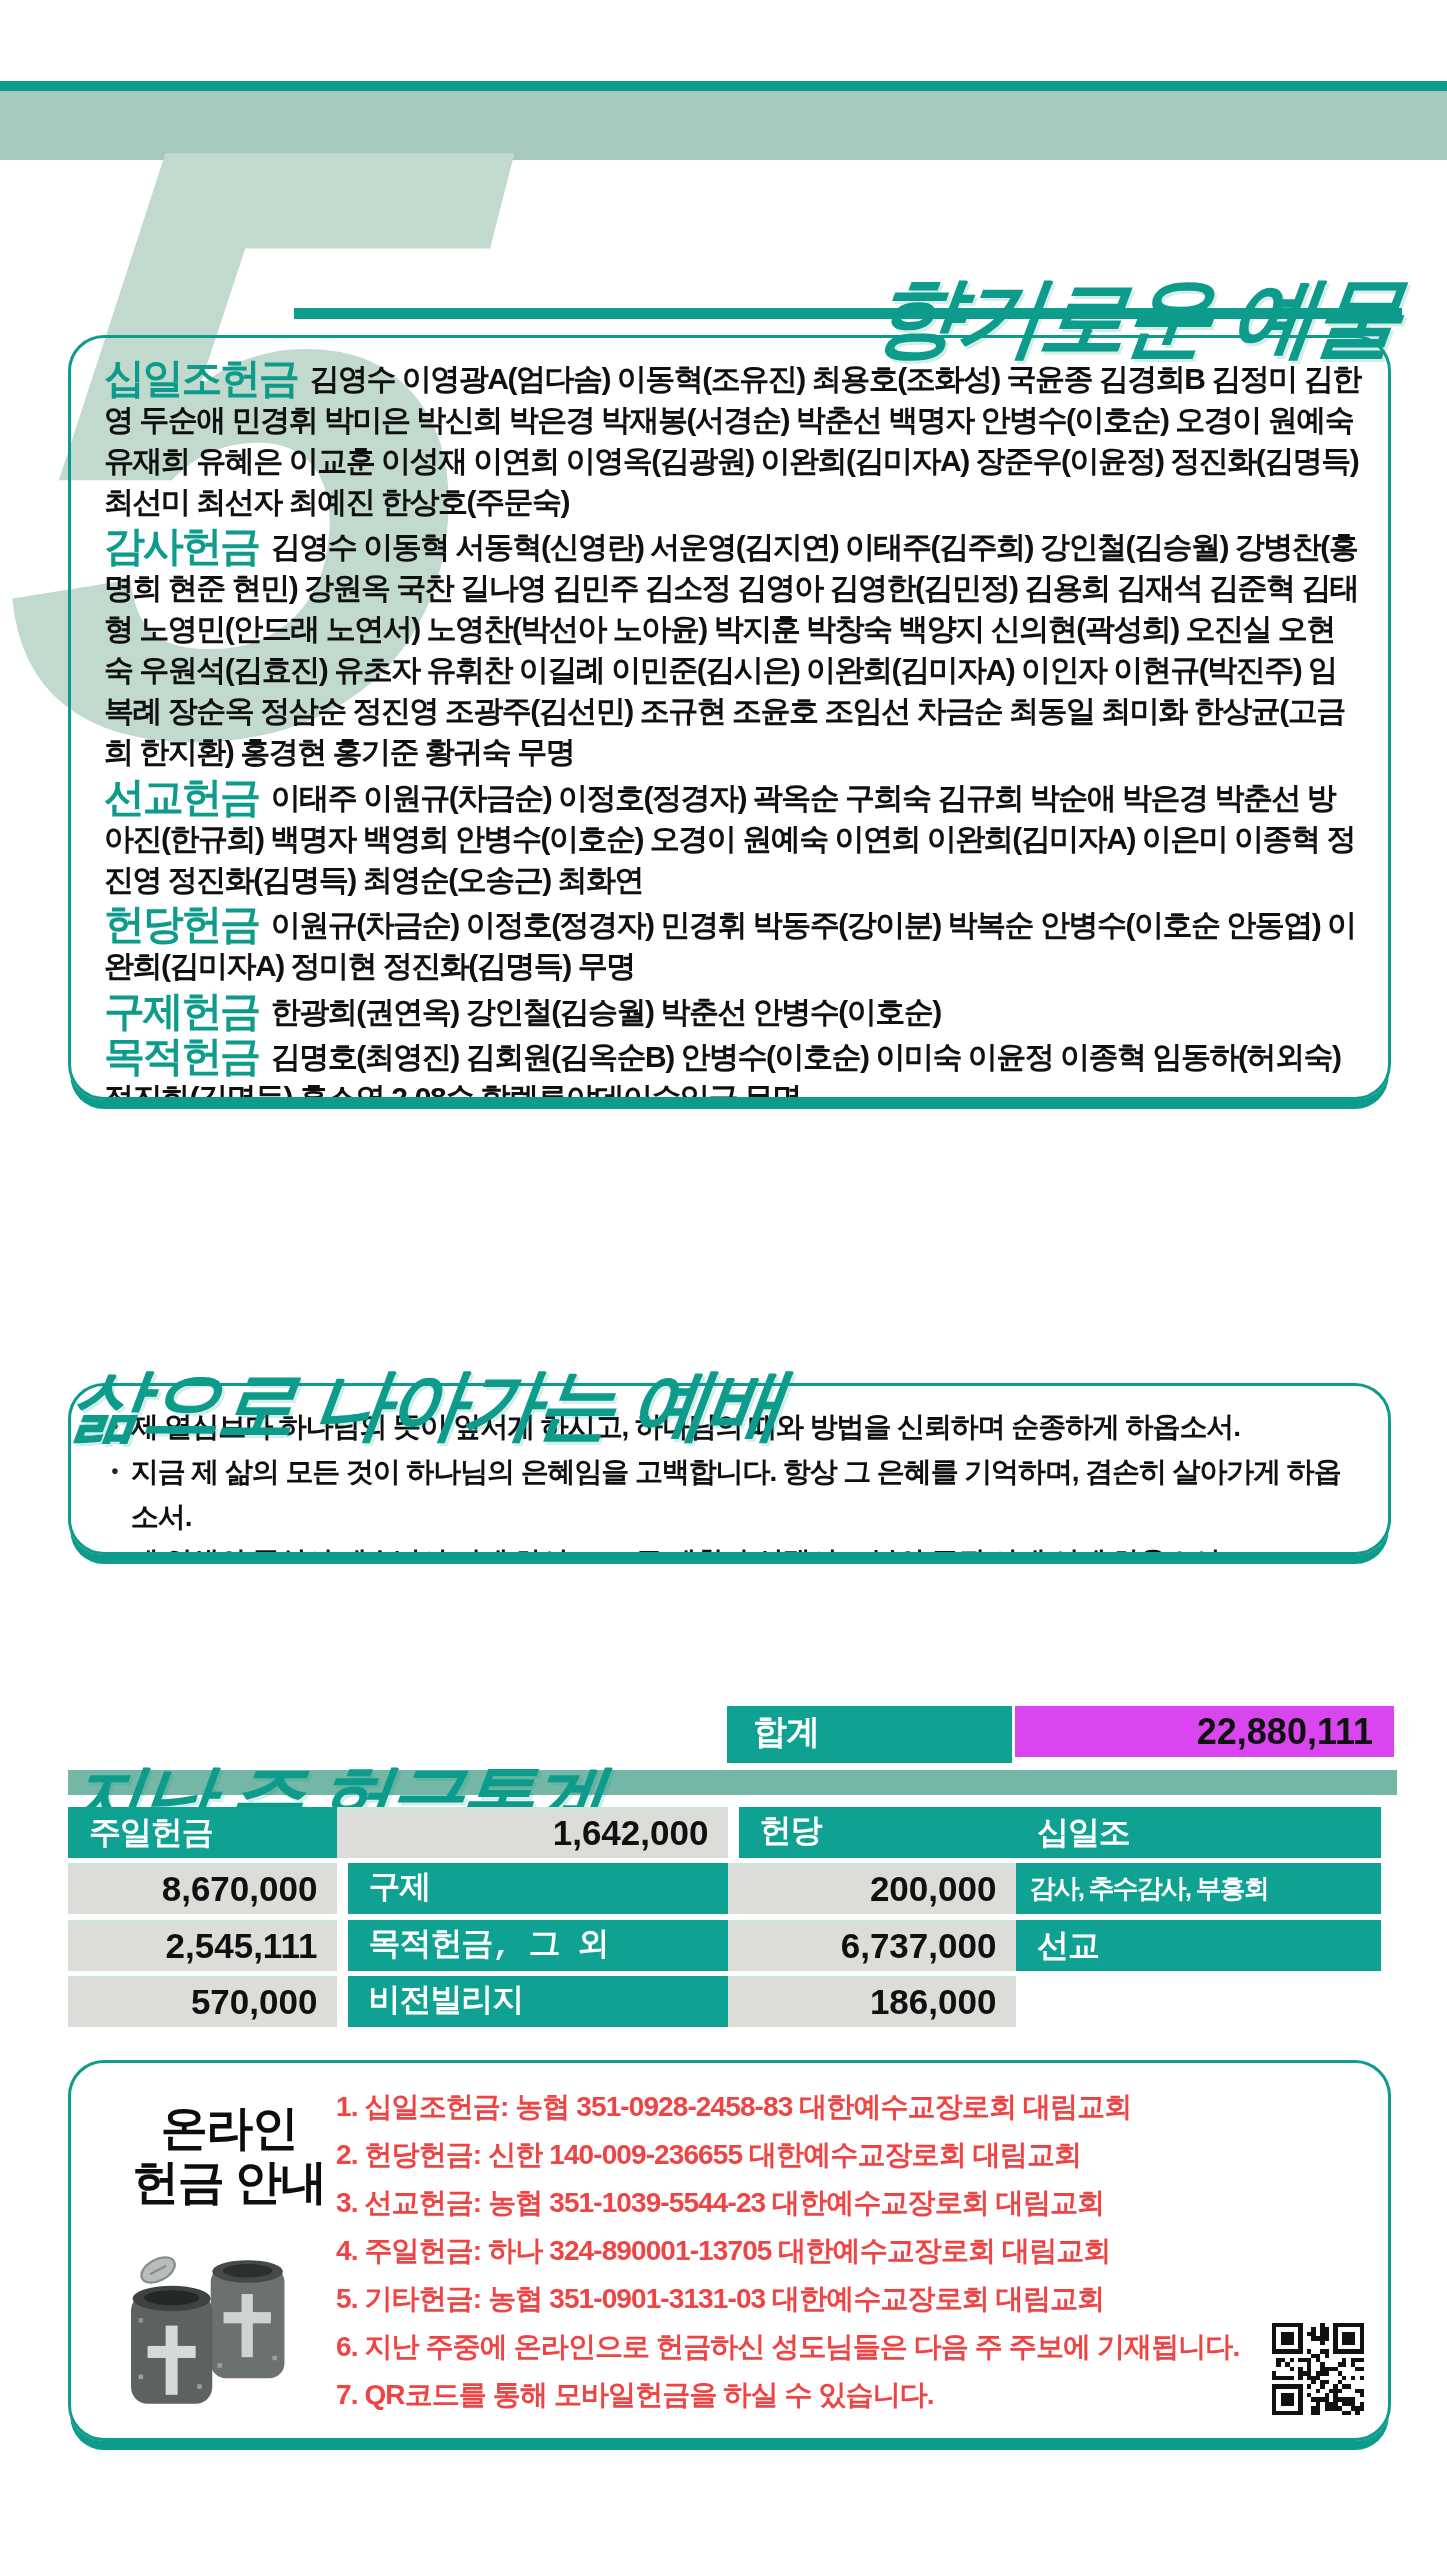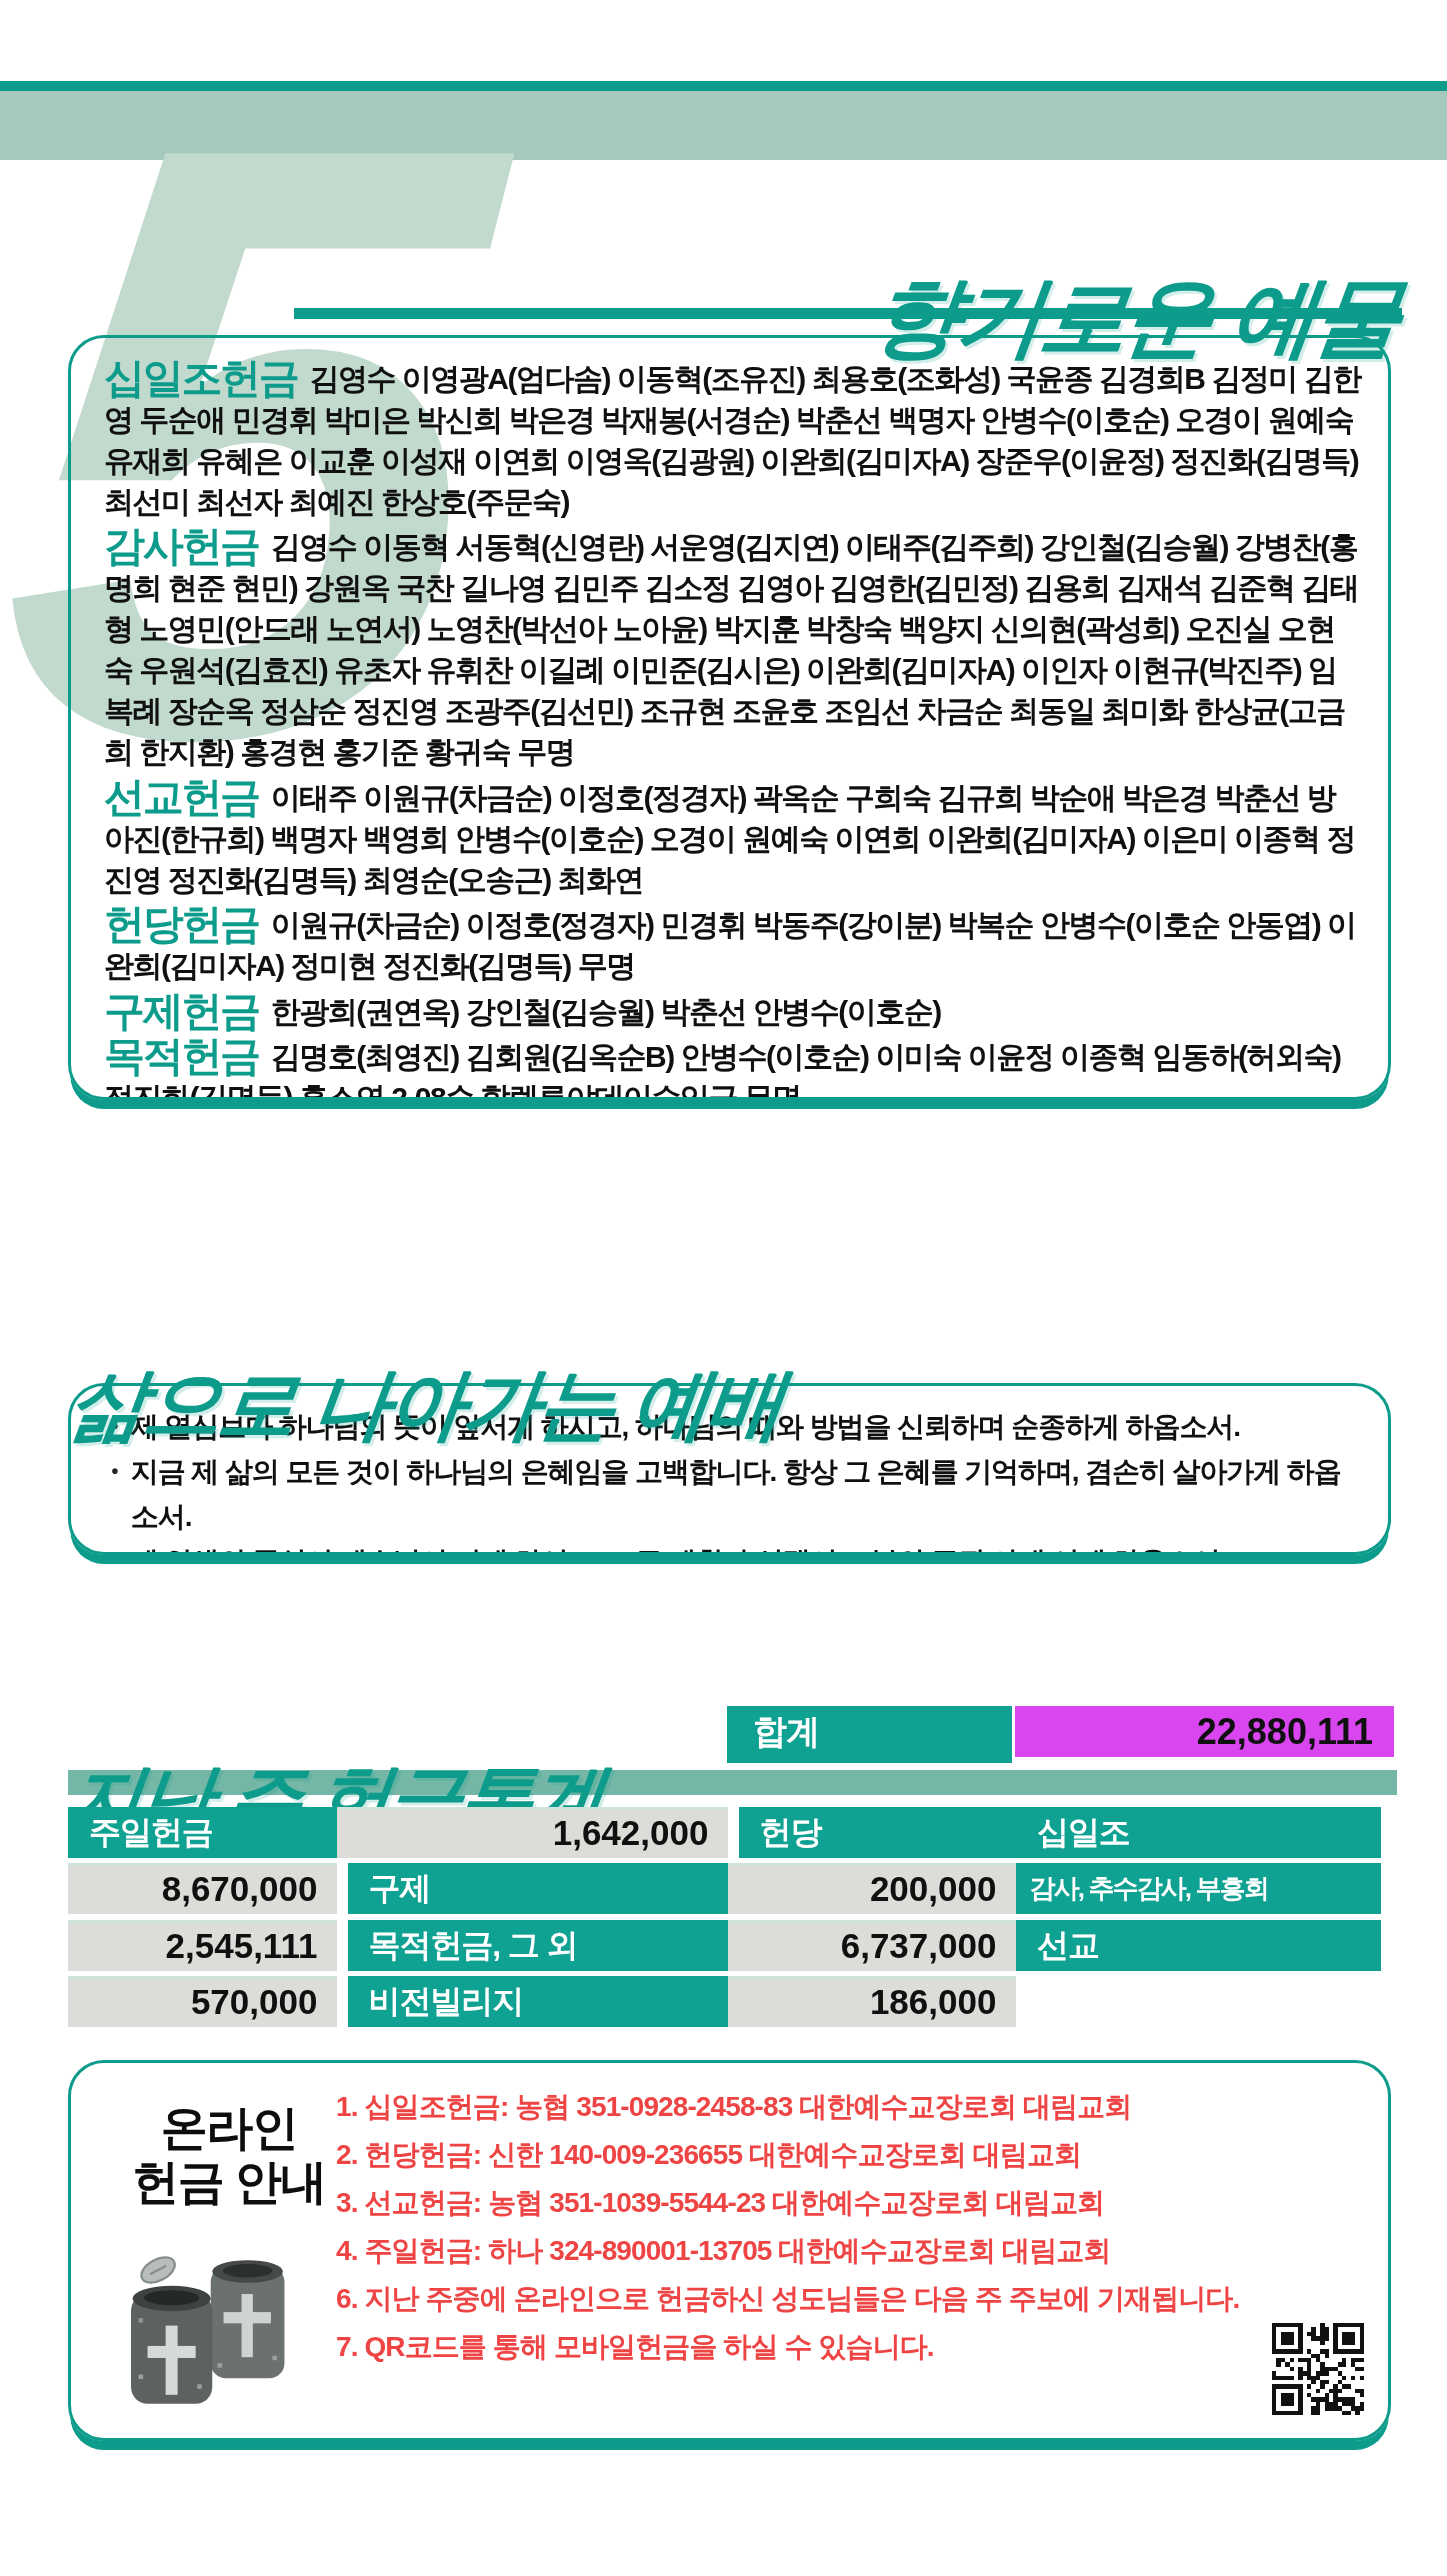--- a/index.html
+++ b/index.html
@@ -47,21 +47,21 @@
                padding-right:21px;box-sizing:border-box;z-index:2;}
   .mid-band{position:absolute;left:68px;top:1770px;width:1329px;height:25px;background:#74B7A6;}
 
   
   .stats-table{position:absolute;left:68px;top:1807px;width:1313px;display:grid;
                grid-template-columns:269px 391px 288px 365px;row-gap:5.3px;z-index:2;}
   .cell{height:51px;line-height:51px;box-sizing:border-box;overflow:hidden;white-space:nowrap;}
   .cell-label{background:#0FA191;color:#fff;font-size:32px;font-weight:800;
               padding-left:21px;letter-spacing:-1.1px;}
   .cell-label.small{font-size:26px;letter-spacing:-1.9px;padding-left:13.6px;}
-  .cell-label.l2{margin-left:10.6px;}
+  .cell-label.l2{margin-left:10.6px;font-family:Liberation Mono, monospace;}
   .cell-value{background:#DCDCD9;color:#101010;font-size:35px;font-weight:700;text-align:right;
               padding-right:19.6px;box-shadow:inset 0 3px 0 #cfe3da;}
 
   
   .online-box{top:2060px;height:381px;}
   .online-title{position:absolute;left:30px;top:38px;width:256px;text-align:center;
                 font-size:47px;font-weight:900;color:#0d0d0d;letter-spacing:-1.5px;line-height:54px;}
   .online-list{position:absolute;left:265px;top:19.6px;width:927px;margin:0;padding:0;
                list-style:none;font-size:28px;font-weight:600;letter-spacing:-0.9px;color:#ef4444;}
   .online-list li{line-height:48px;white-space:nowrap;}
@@ -174,20 +174,21 @@
         <ellipse cx="48" cy="26" rx="24" ry="14" fill="#b7bdba" stroke="#878d8a" stroke-width="3"></ellipse>
         <line x1="36" y1="26" x2="60" y2="26" stroke="#878d8a" stroke-width="3"></line>
       </g>
     </svg>
 
     <ol class="online-list">
       <li>1. 십일조헌금: 농협 351-0928-2458-83 대한예수교장로회 대림교회</li>
       <li>2. 헌당헌금: 신한 140-009-236655 대한예수교장로회 대림교회</li>
       <li>3. 선교헌금: 농협 351-1039-5544-23 대한예수교장로회 대림교회</li>
       <li>4. 주일헌금: 하나 324-890001-13705 대한예수교장로회 대림교회</li>
+      <li>5. 기타헌금: 농협 351-0901-3131-03 대한예수교장로회 대림교회</li>
       <li>6. 지난 주중에 온라인으로 헌금하신 성도님들은 다음 주 주보에 기재됩니다.</li>
       <li>7. QR코드를 통해 모바일헌금을 하실 수 있습니다.</li>
     </ol>
 
     <svg class="qr" viewBox="0 0 21 21" xmlns="http://www.w3.org/2000/svg" shape-rendering="crispEdges">
         <rect x="11" y="0" width="1" height="1" fill="#111"></rect>
         <rect x="9" y="1" width="1" height="1" fill="#111"></rect>
         <rect x="11" y="1" width="1" height="1" fill="#111"></rect>
         <rect x="12" y="1" width="1" height="1" fill="#111"></rect>
         <rect x="8" y="2" width="1" height="1" fill="#111"></rect>

